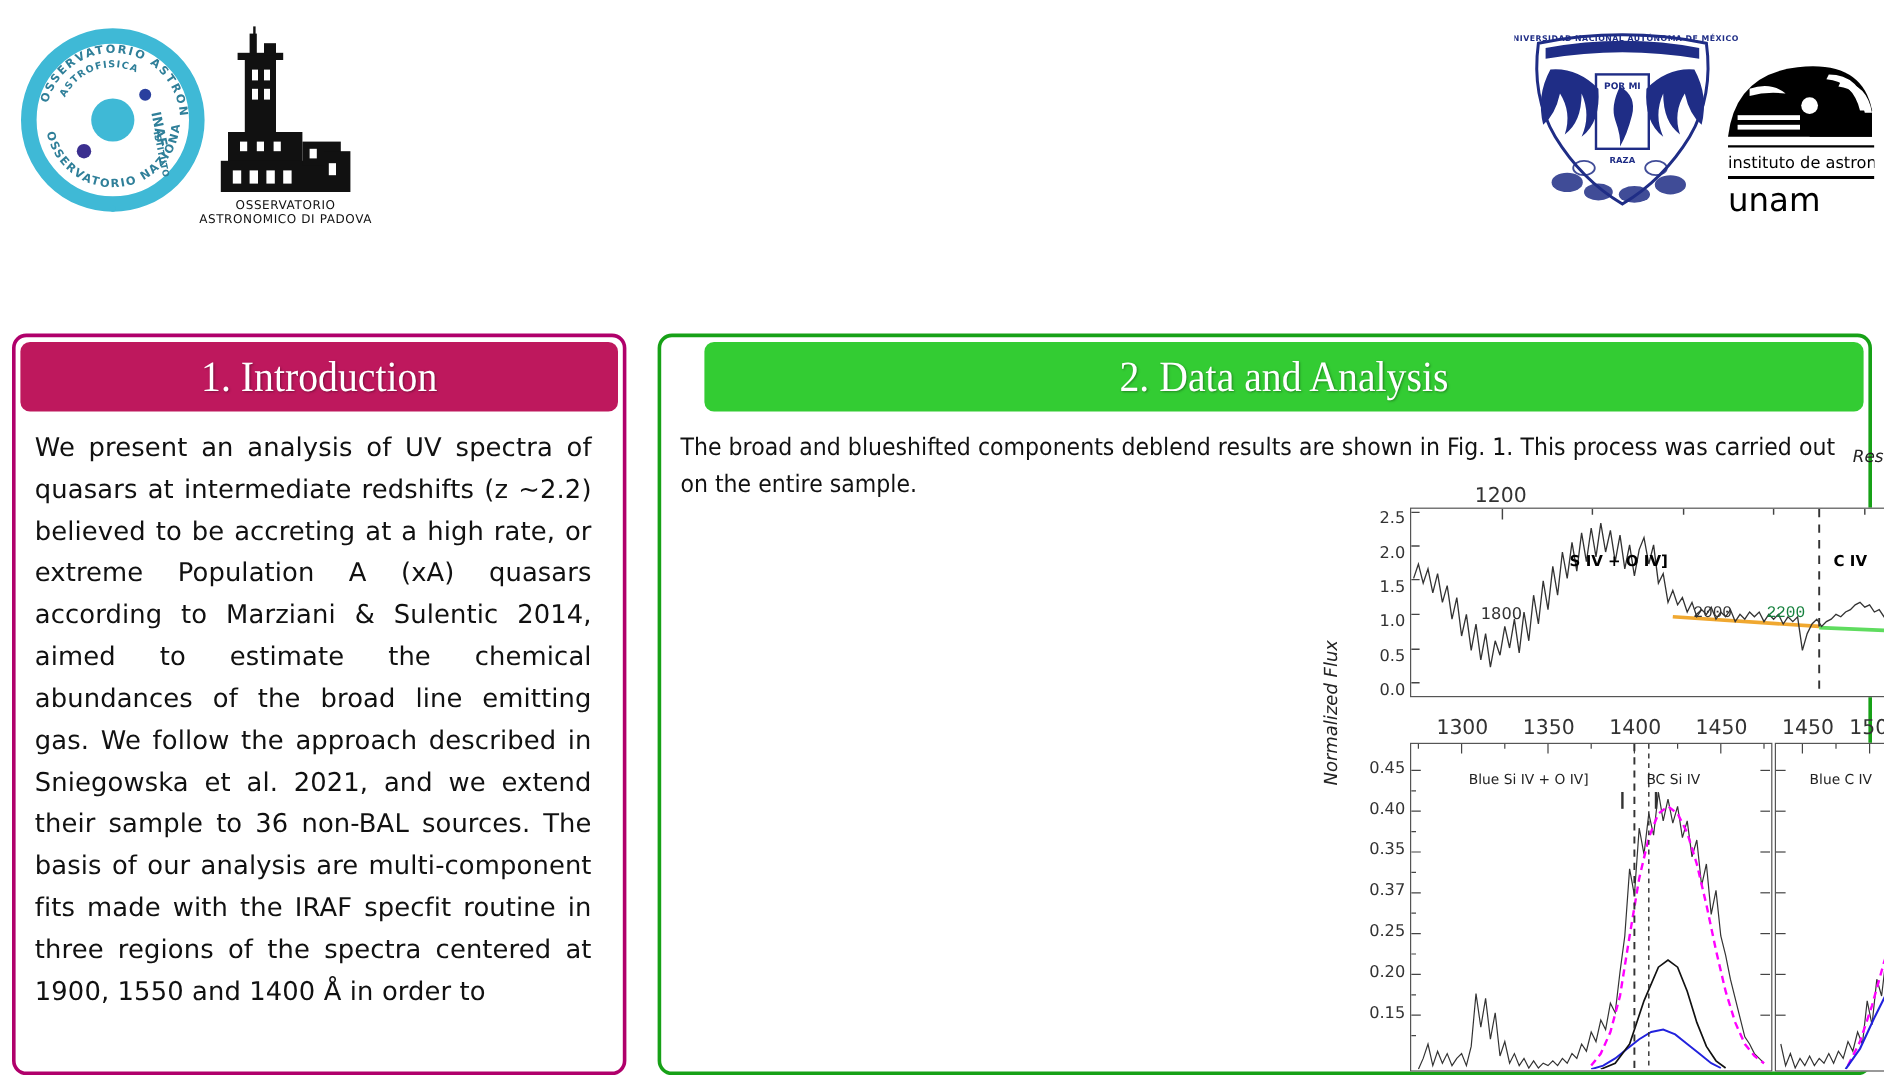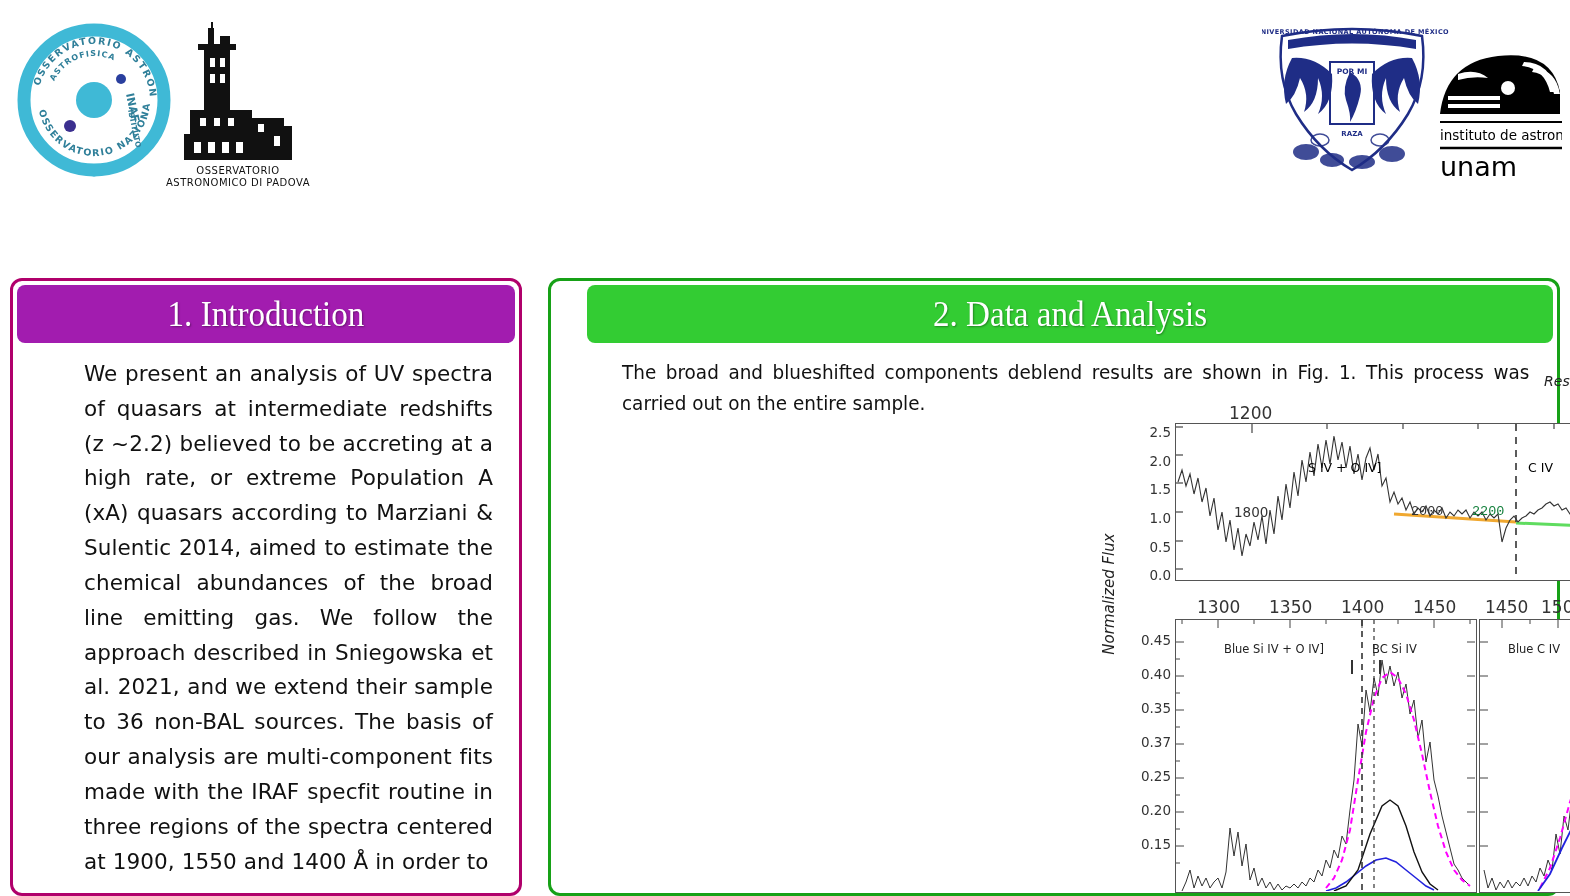--- a/index.html
+++ b/index.html
@@ -37,25 +37,25 @@
   .body-area{position:relative;height:628px;}
   .box{position:absolute;border-radius:12px;background:#fff;box-sizing:border-box;}
   .box-left{left:10px;top:10px;width:512px;height:618px;border:3px solid #B0006B;}
   .box-right{left:548px;top:10px;width:1012px;height:618px;border:3px solid #17A117;}
 
   .box-head{
     border-radius:8px;margin:4px;height:58px;display:flex;align-items:center;justify-content:center;
     font-family:"Liberation Serif","DejaVu Serif",serif;font-size:36px;color:#fff;
     text-shadow:1px 1px 2px rgba(0,0,0,.35);
   }
-  .head-pink{background:#a21caf;}
+  .head-pink{background:#be185d;}
   .head-green{background:#33CC33;margin-left:36px;}
   .box-head span{transform:scaleX(0.92);display:inline-block;}
 
-  .box-body{padding:10px 26px 0 35px;margin-left:36px;}
+  .box-body{padding:10px 26px 0 16px;}
   .intro-text{
     font-family:"DejaVu Sans", sans-serif;font-size:21.5px;line-height:1.62;
     text-align:justify;color:#111;letter-spacing:0.1px;
   }
   .analysis-text{
     font-family:"DejaVu Sans", sans-serif;font-size:20px;line-height:1.55;
     text-align:justify;color:#111;
     transform:scaleX(0.92);transform-origin:left top;width:108.5%;
   }
 
@@ -66,21 +66,21 @@
     font-style:italic;font-size:14px;color:#222;font-family:"DejaVu Sans",sans-serif;
   }
   .ylabel{
     position:absolute;left:2px;top:212px;transform:rotate(-90deg) translateX(-50%);
     transform-origin:left center;font-style:italic;font-size:15px;color:#222;
     white-space:nowrap;font-family:"DejaVu Sans",sans-serif;
   }
   .panel{position:absolute;box-sizing:border-box;border:1.5px solid #555;background:#fff;}
   .tick-label{position:absolute;font-size:17px;color:#333;font-family:"DejaVu Sans",sans-serif;white-space:nowrap;}
   .ytick-label{position:absolute;font-size:13.5px;color:#333;text-align:right;font-family:"DejaVu Sans",sans-serif;}
-  .line-label{position:absolute;font-size:12.5px;font-weight:normal;color:#000;white-space:nowrap;font-family:"DejaVu Sans",sans-serif;}
+  .line-label{position:absolute;font-size:12.5px;font-weight:bold;color:#000;white-space:nowrap;font-family:"DejaVu Sans",sans-serif;}
   .sub-label{position:absolute;font-size:11.5px;color:#222;white-space:nowrap;font-family:"DejaVu Sans",sans-serif;}
   .tickmark{position:absolute;width:1.5px;background:#333;}
   svg{display:block;}
 </style>
 </head>
 <body>
 
 <div class="poster">
 
   <div class="header">

